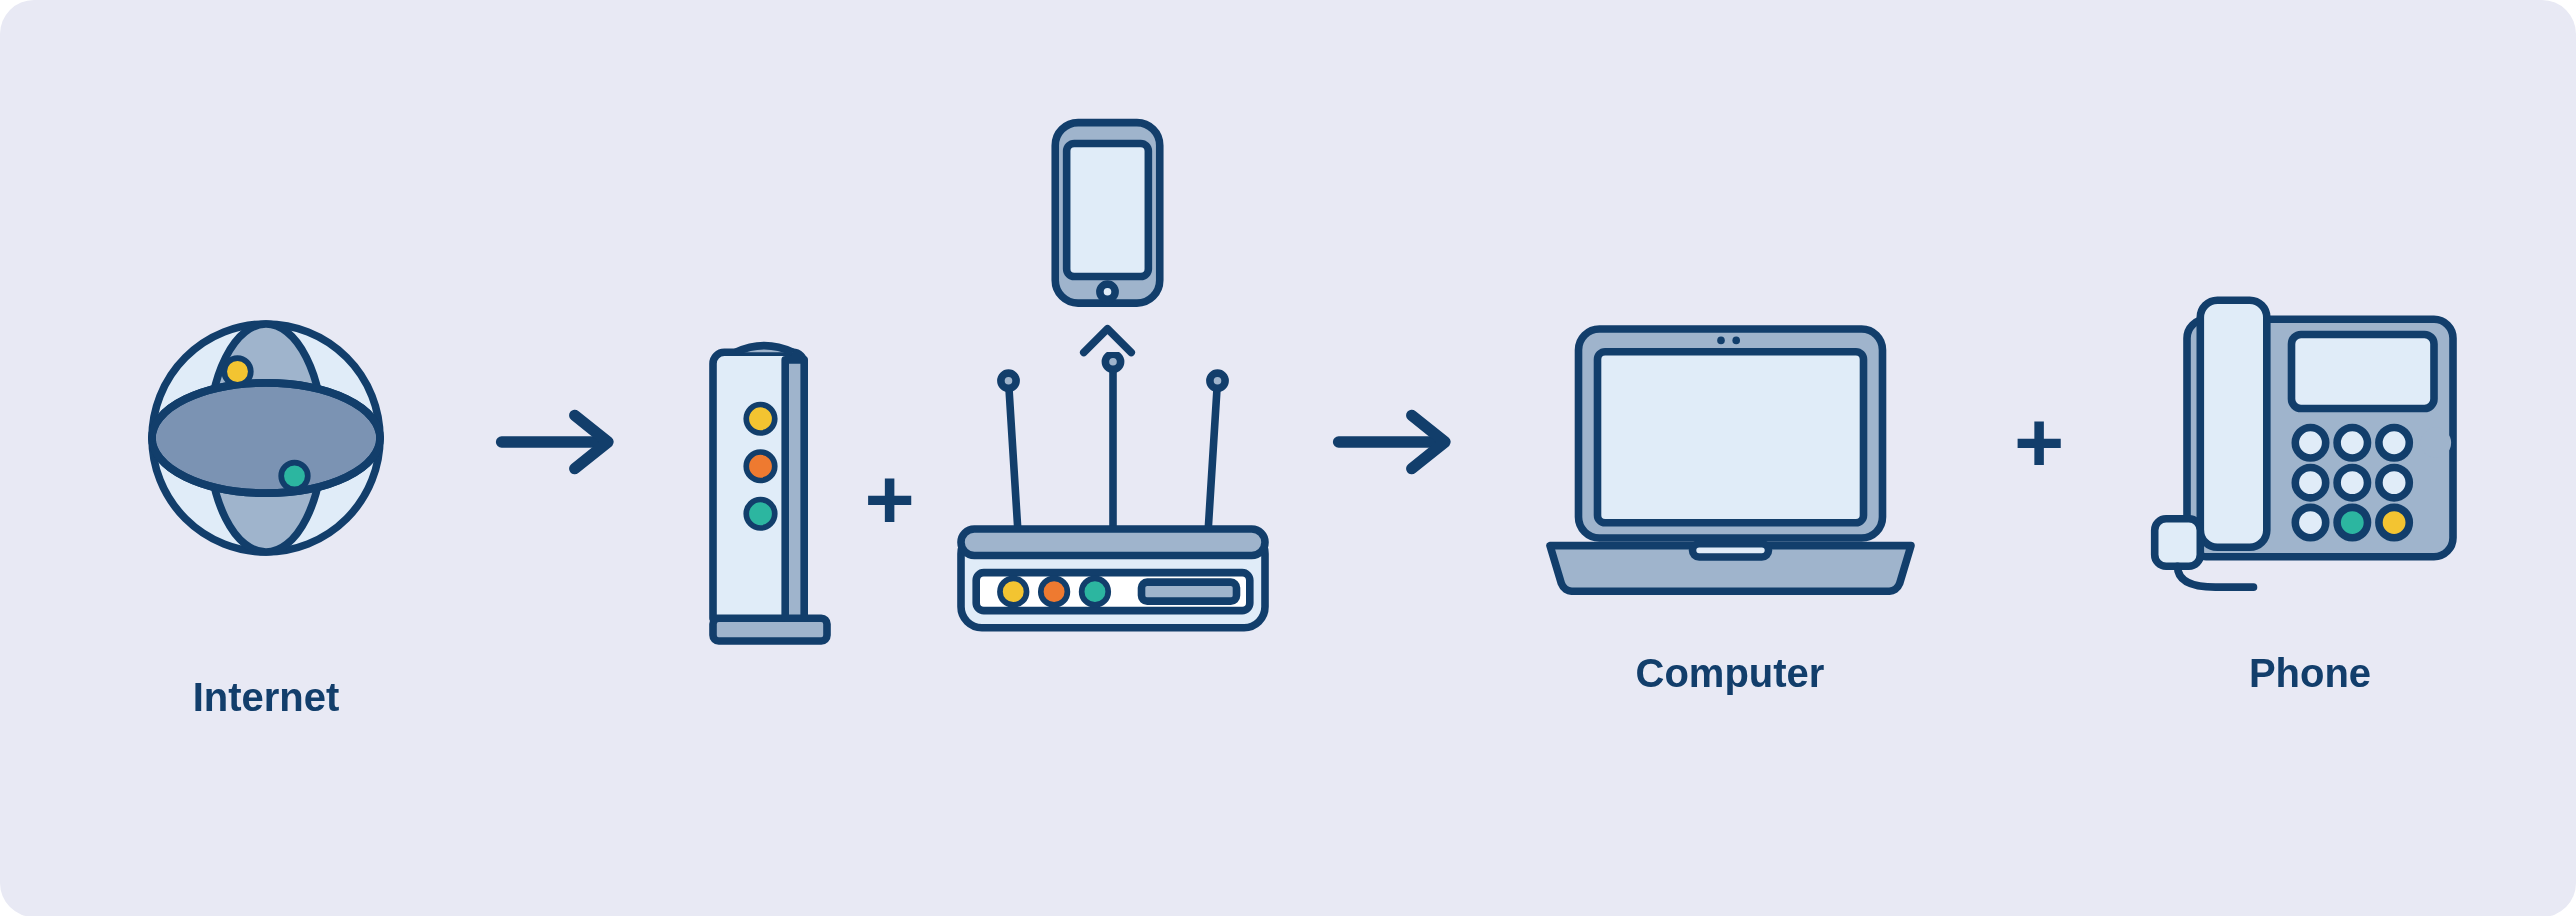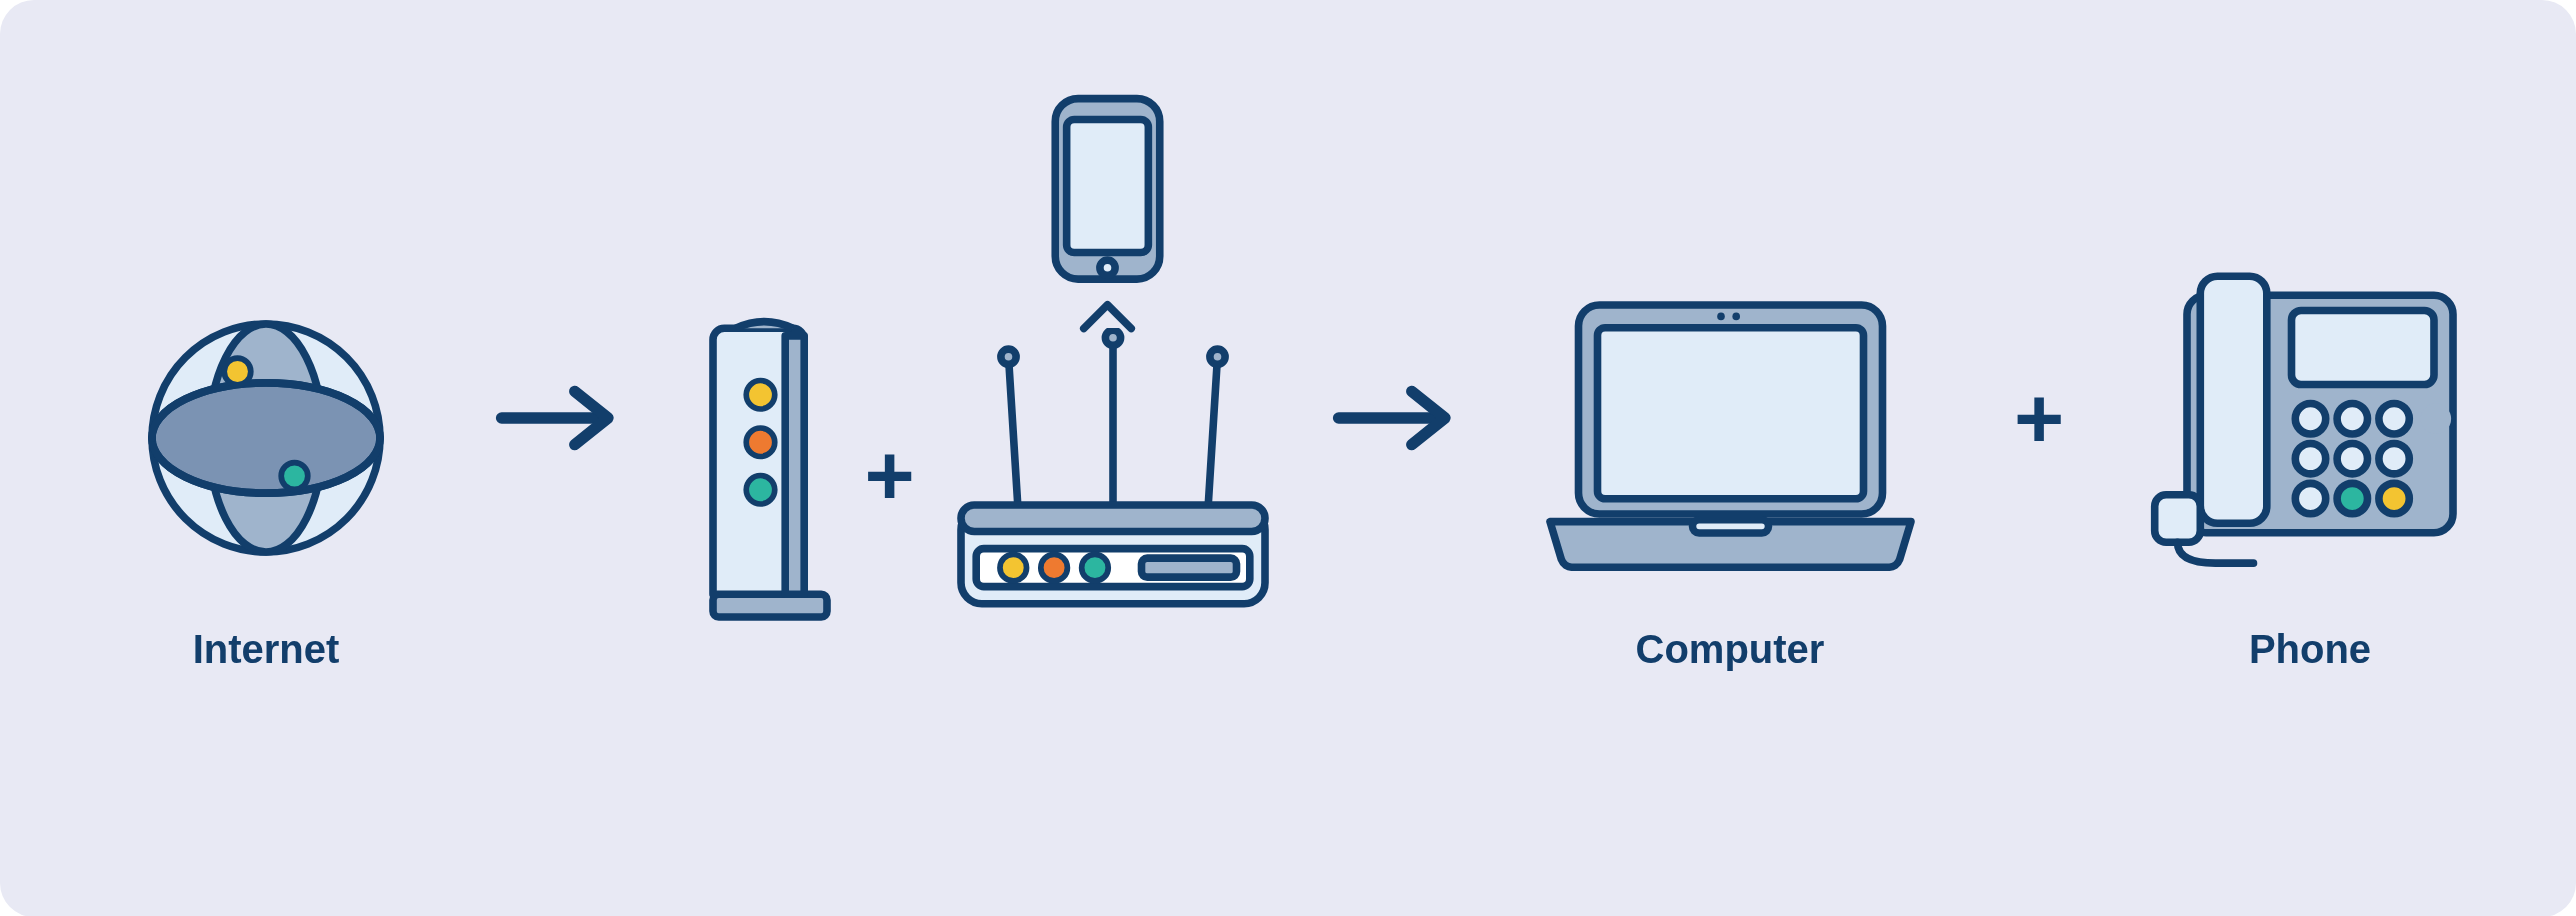--- a/index.html
+++ b/index.html
@@ -68,21 +68,21 @@
     line-height: 1;
   }
   svg { display: block; }
 </style>
 </head>
 <body>
 
 <div class="card">
   <div class="row">
 
-    <div class="slot" style="width:361px;">
+    <div class="slot" style="width:361px;gap:48px;">
       <div class="icon-wrap">
         <svg width="266" height="266" viewBox="0 0 280 280">
           <g stroke="#123e6b" stroke-width="8" stroke-linecap="round" stroke-linejoin="round">
 
             <circle cx="140" cy="140" r="120" fill="#e0ecf8"></circle>
 
             <ellipse cx="140" cy="140" rx="60" ry="120" fill="#9fb4cc"></ellipse>
 
             <ellipse cx="140" cy="140" rx="120" ry="58" fill="#7b93b3"></ellipse>
 

